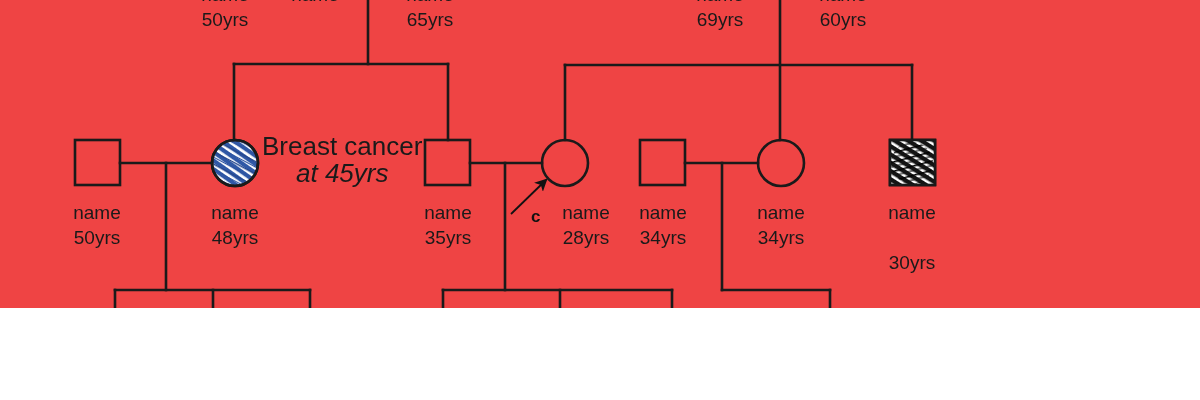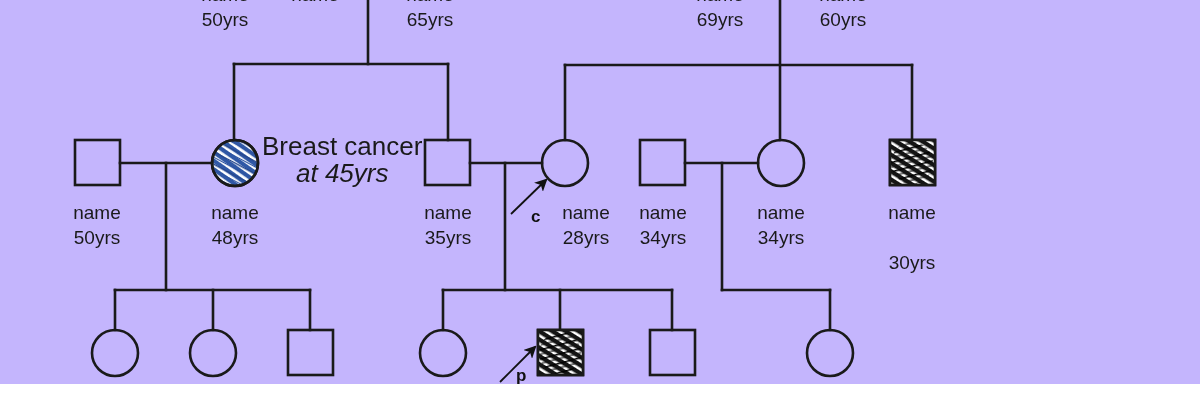--- a/index.html
+++ b/index.html
@@ -3,22 +3,22 @@
 <meta charset="utf-8">
 <style>
   html, body {
     margin: 0;
     padding: 0;
     background: #ffffff;
   }
   #pedigree-root {
     position: relative;
     width: 1200px;
-    height: 384px;
-    background: #c4b5fd;
+    height: 308px;
+    background: #ef4444;
     font-family: "Liberation Sans", sans-serif;
     overflow: hidden;
   }
   #pedigree-svg {
     position: absolute;
     left: 0;
     top: 0;
     width: 1200px;
     height: 400px;
   }

